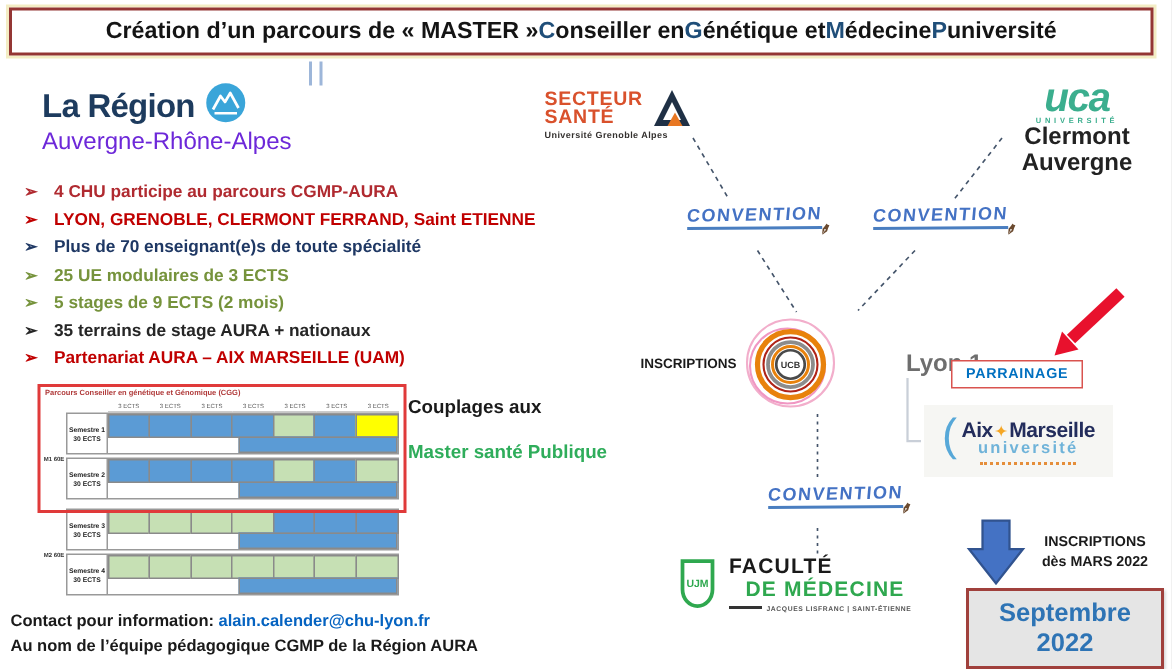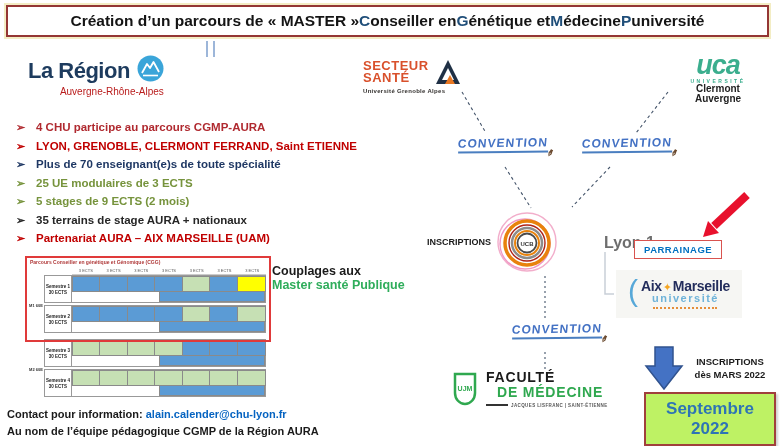--- a/index.html
+++ b/index.html
@@ -9,21 +9,21 @@
   
   .title-banner{position:absolute;left:6px;top:5px;width:759px;height:28px;border:2px solid #943634;box-shadow:0 0 0 2px #f3edc4;background:#fff;display:flex;align-items:center;justify-content:center;font-weight:bold;font-size:15.5px;color:#141414;z-index:2;white-space:nowrap;}
   .title-banner .cap{color:#1F4E79;}
 
   .dbars{position:absolute;left:206px;top:41px;width:5px;height:16px;border-left:2px solid #9DB6D9;border-right:2px solid #9DB6D9;z-index:2;}
 
   
   .region{position:absolute;left:28px;top:55px;z-index:2;}
   .region-top{display:flex;align-items:flex-end;gap:7px;}
   .region-name{font-size:22px;font-weight:800;color:#1D3B5E;letter-spacing:-0.5px;line-height:1;}
-  .region-sub{font-size:10px;color:#b91c1c;margin-top:4px;text-align:right;}
+  .region-sub{font-size:16px;color:#6d28d9;margin-top:4px;}
 
   
   .bullets{position:absolute;left:16px;top:121px;z-index:2;}
   .bullet{display:flex;gap:9px;font-size:11.5px;font-weight:bold;margin-bottom:5.5px;white-space:nowrap;align-items:baseline;}
   .bullet .bq{font-size:11px;width:11px;}
 
   
   .ctable{position:absolute;left:28px;top:258px;width:238px;z-index:2;}
   .ttitle{font-size:5px;color:#B03A3A;font-weight:bold;margin:1px 0 2px 2px;white-space:nowrap;}
   .thead{display:flex;margin-left:44px;}
@@ -36,34 +36,34 @@
   .tright{flex:1;display:flex;flex-direction:column;}
   .tcells{display:flex;height:15px;}
   .tcells div{flex:1;border:1px solid #8a8a8a;margin:-0.5px;}
   .tstage{display:flex;height:11px;}
   .tstage .tw{width:45%;}
   .tstage .tb{flex:1;border:1px solid #8a8a8a;}
   .red-overlay{position:absolute;left:-3px;top:-2px;width:242px;height:82px;border:2px solid #E03A3A;pointer-events:none;}
 
   
   .couplages{position:absolute;left:272px;top:264px;width:176px;z-index:2;}
-  .coupl-head{font-size:12.5px;font-weight:800;color:#1a1a1a;}
+  .coupl-head{font-size:12.5px;font-weight:800;color:#1a1a1a;margin-bottom:16px;}
   .coupl{font-size:12.5px;font-weight:800;margin-bottom:16px;line-height:1.2;}
 
   
   .grenoble{position:absolute;left:363px;top:58px;width:116px;z-index:2;}
   .gren-top{display:flex;align-items:center;gap:4px;}
   .gren-name div{font-size:13px;font-weight:800;color:#D9512C;line-height:0.95;letter-spacing:0.5px;}
   .gren-sub{font-size:6px;font-weight:bold;color:#33302E;margin-top:2px;letter-spacing:0.3px;}
 
   
   .uca{position:absolute;left:674px;top:54px;text-align:center;width:88px;z-index:2;}
   .uca-acro{font-size:27px;font-weight:800;color:#3BAE8E;line-height:0.85;font-style:italic;letter-spacing:-1px;}
   .uca-univ{font-size:5px;color:#3BAE8E;letter-spacing:2.5px;font-weight:bold;margin-top:1px;}
-  .uca-line{font-size:10px;font-weight:800;color:#222;line-height:1.05;}
+  .uca-line{font-size:16px;font-weight:800;color:#222;line-height:1.05;}
 
   
   .convention{position:absolute;background:#fff;padding:1px 5px 3px 5px;z-index:2;transform:rotate(-1deg);}
   .conv-text{font-size:12px;font-weight:600;color:#4472C4;letter-spacing:1px;transform:skewX(-6deg);display:block;}
   .conv-underline{height:0;border-bottom:2px solid #4a7ec0;margin-top:1px;transform:rotate(0.5deg);}
   .conv-pen{position:absolute;right:-1px;bottom:-4px;font-size:11px;color:#6b4a2f;transform:rotate(120deg);display:block;}
 
   
   .inscriptions{position:absolute;left:427px;top:237px;font-size:9px;font-weight:800;color:#1a1a1a;z-index:2;}
   .lyon{position:absolute;left:495px;top:211px;display:flex;align-items:center;gap:2px;z-index:2;}
@@ -81,21 +81,21 @@
 
   
   .faculte{position:absolute;left:452px;top:370px;display:flex;gap:8px;align-items:center;z-index:2;}
   .fac-l1{font-size:14px;font-weight:800;color:#1a1a1a;letter-spacing:0.8px;line-height:1.1;}
   .fac-l2{font-size:14px;font-weight:800;color:#2FA84F;letter-spacing:0.8px;line-height:1.1;margin-left:11px;}
   .fac-sub{font-size:4.5px;color:#555;font-weight:bold;margin-top:2px;display:flex;align-items:center;gap:3px;letter-spacing:0.4px;}
   .fac-sub::before{content:"";width:22px;height:2px;background:#333;display:block;}
 
   
   .insc-mars{position:absolute;left:684px;top:355px;width:92px;text-align:center;font-size:9.5px;font-weight:800;color:#1a1a1a;line-height:1.4;z-index:2;}
-  .septembre{position:absolute;left:644px;top:392px;width:128px;border:2px solid #A0403C;background:#bef264;text-align:center;font-size:17px;font-weight:800;color:#2E74B5;padding:5px 0;box-shadow:1.5px 1.5px 2px rgba(0,0,0,0.18);z-index:2;}
+  .septembre{position:absolute;left:644px;top:392px;width:128px;border:2px solid #A0403C;background:#e5e5e5;text-align:center;font-size:17px;font-weight:800;color:#2E74B5;padding:5px 0;box-shadow:1.5px 1.5px 2px rgba(0,0,0,0.18);z-index:2;}
 
   
   .footer{position:absolute;left:7px;top:406px;font-size:11px;font-weight:800;color:#1a1a1a;line-height:1.5;z-index:2;}
   .email{color:#0563C1;}
 </style>
 </head>
 <body>
 
 <div class="canvas">
 

